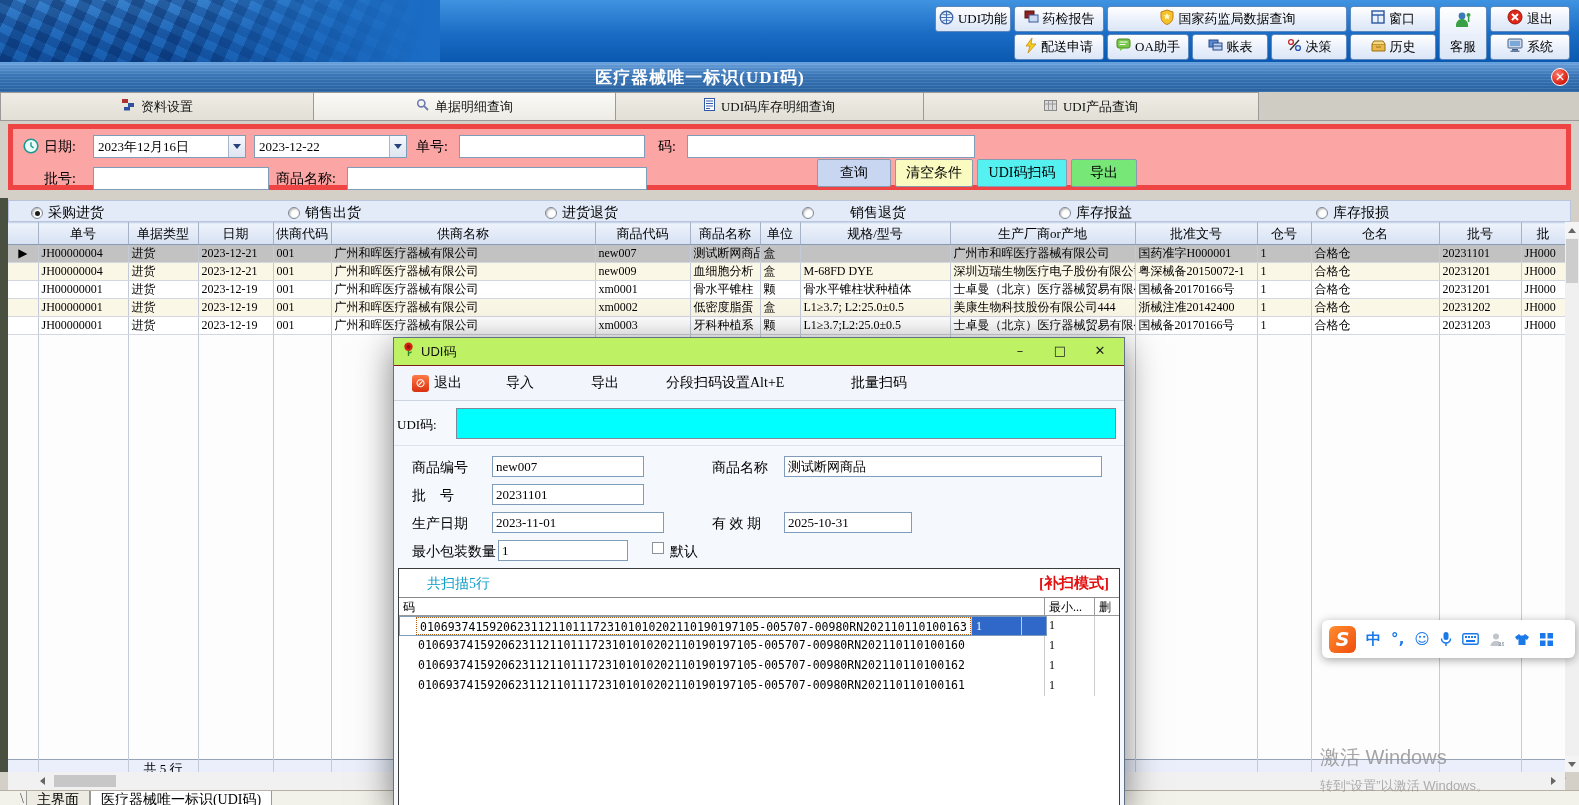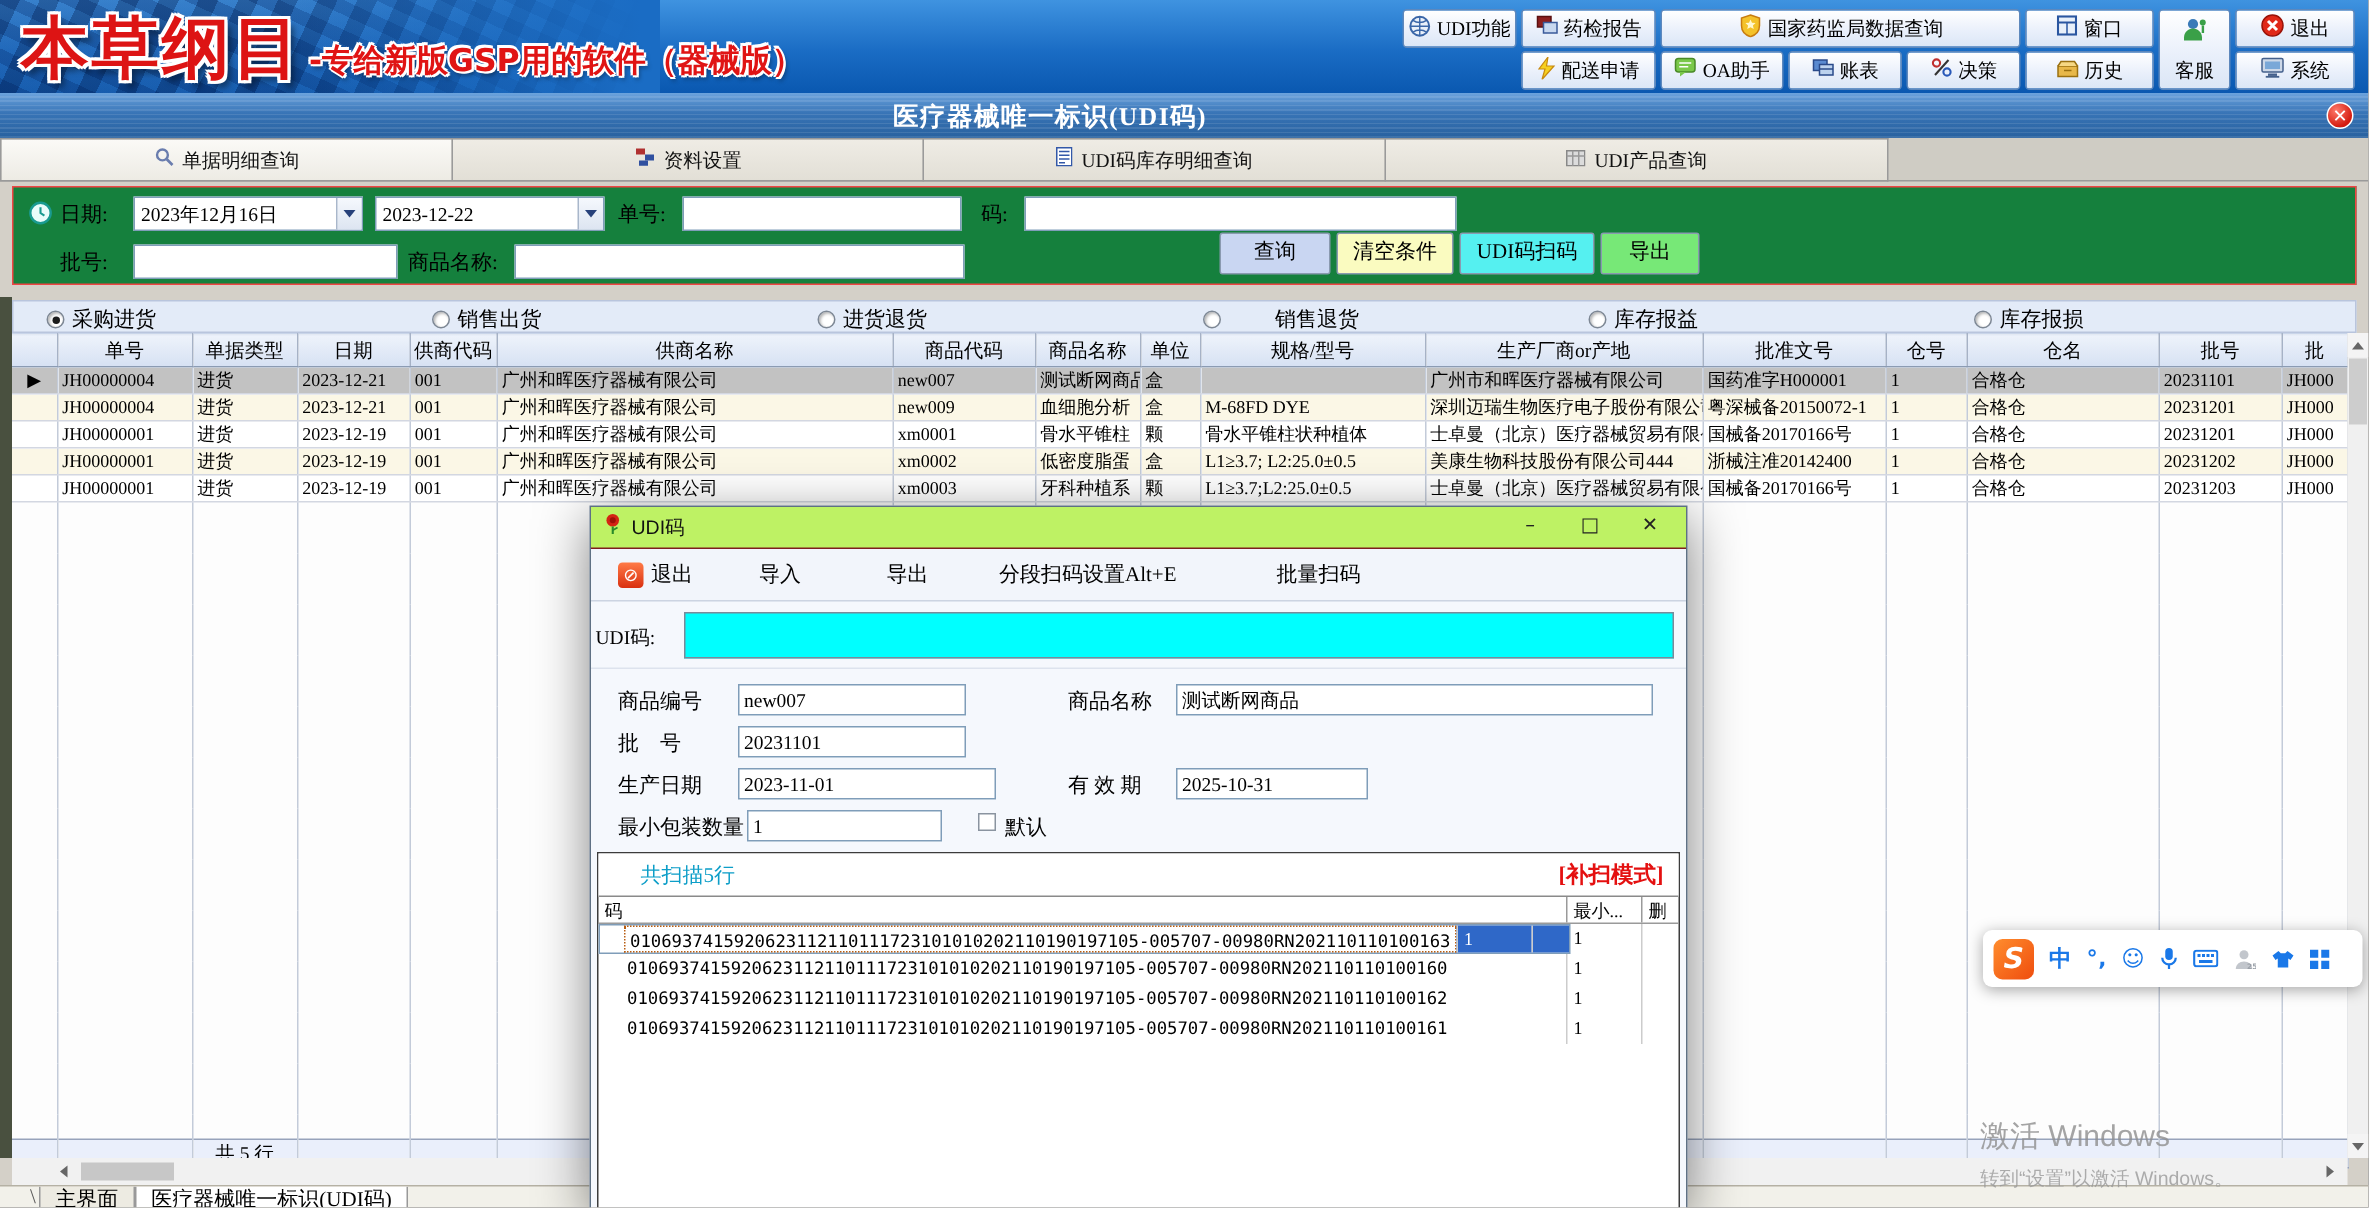--- a/index.html
+++ b/index.html
@@ -39,21 +39,21 @@
     font-family:"DejaVu Sans",sans-serif; font-size:12px; font-weight:bold; text-align:center; line-height:16px; z-index:2; }
 
   
   .tabbar{ position:absolute; left:0; top:92px; width:1579px; height:29px; display:flex; background:#cfccc4; border-bottom:1px solid #9a9a9a; }
   .tab{ height:29px; border:1px solid #9a9a9a; border-left:none; display:flex; align-items:center; justify-content:center;
     gap:6px; font-size:13px; background:linear-gradient(180deg,#efece5,#e2dfd6); color:#111; }
   .tab:first-child{ border-left:1px solid #9a9a9a; }
   .tab.active{ background:linear-gradient(180deg,#fbfaf7,#edebe4); }
 
   
-  .filters{ position:absolute; left:8px; top:124px; width:1563px; height:66px; background:#15803d; border:1px solid #ef4444; }
+  .filters{ position:absolute; left:8px; top:124px; width:1563px; height:66px; background:#fca5a5; border:5px solid #ef4444; }
   .flabel{ position:absolute; font-size:14px; color:#000; white-space:nowrap; }
   .sel{ position:absolute; height:23px; background:#fff; border:1px solid #7f9db9; font-size:13px; display:flex; align-items:center; }
   .sel .selval{ padding:0 4px; flex:1; overflow:hidden; white-space:nowrap; }
   .sel .arrow{ width:17px; height:100%; background:linear-gradient(#f5f8fd,#dde5f1); border-left:1px solid #a9b7cb; display:flex; align-items:center; justify-content:center; }
   .tri-d{ width:0; height:0; border-left:4px solid transparent; border-right:4px solid transparent; border-top:5px solid #27417a; }
   .txt{ position:absolute; height:23px; background:#fff; border:1px solid #7f9db9; font-size:13px; padding:0 3px; font-family:"Liberation Serif",serif; }
   .fbtn{ position:absolute; height:28px; border:1px solid #8a9ab0; border-radius:2px; font-size:14px; text-align:center; line-height:26px; }
 
   
   .radiorow{ position:absolute; left:8px; top:200px; width:1563px; height:22px; background:#e3ebf8; border:1px solid #b9c5dd; }
@@ -138,23 +138,20 @@
   .wm2{ font-size:13px; margin-top:6px; color:#9a9a9a; }
 </style>
 </head>
 <body>
 
 <div class="screen">
 
   <div class="app-header">
     <div class="hdr-pattern"></div>
     <div class="hdr-fade"></div>
-    <div class="logo">
-      <span class="logo-main">本草纲目</span><span class="logo-sub">-专给新版GSP用的软件（器械版）</span>
-    </div>
 
     <div class="hbtn" style="left:935px;top:6px;width:76px;">
       <span><svg width="15" height="15" viewBox="0 0 16 16">
             <circle cx="8" cy="8" r="6.7" fill="#e9f0fa" stroke="#3a66a8" stroke-width="1.4"></circle>
             <path d="M1.3 8h13.4M8 1.3v13.4M3.2 3.8c2.8 2 6.8 2 9.6 0M3.2 12.2c2.8-2 6.8-2 9.6 0" fill="none" stroke="#3a66a8" stroke-width="1"></path>
           </svg></span>
       <span>UDI功能</span>
     </div>
     <div class="hbtn" style="left:1014px;top:6px;width:90px;">
       <span><svg width="15" height="14" viewBox="0 0 15 14">
@@ -244,34 +241,34 @@
       <span>系统</span>
     </div>
   </div>
 
   <div class="page-titlebar">
     <div class="page-title">医疗器械唯一标识(UDI码)</div>
     <div class="page-close">✕</div>
   </div>
 
   <div class="tabbar">
-      <div class="tab active" style="width: 302px;">
-        <span><svg width="13" height="13" viewBox="0 0 13 13">
-            <circle cx="5.3" cy="5.3" r="3.6" fill="none" stroke="#6a7dae" stroke-width="1.6"></circle>
-            <line x1="8.2" y1="8.2" x2="12" y2="12" stroke="#6a7dae" stroke-width="1.8"></line>
-          </svg></span>
-        <span>单据明细查询</span>
-      </div>
       <div class="tab" style="width: 314px;">
         <span><svg width="14" height="13" viewBox="0 0 14 13">
             <rect x="1" y="1" width="6" height="4" fill="#b03030"></rect>
             <rect x="7" y="5" width="6" height="4" fill="#3050a0"></rect>
             <rect x="3" y="9" width="6" height="3.5" fill="#3050a0"></rect>
           </svg></span>
         <span>资料设置</span>
+      </div>
+      <div class="tab active" style="width: 302px;">
+        <span><svg width="13" height="13" viewBox="0 0 13 13">
+            <circle cx="5.3" cy="5.3" r="3.6" fill="none" stroke="#6a7dae" stroke-width="1.6"></circle>
+            <line x1="8.2" y1="8.2" x2="12" y2="12" stroke="#6a7dae" stroke-width="1.8"></line>
+          </svg></span>
+        <span>单据明细查询</span>
       </div>
       <div class="tab" style="width: 308px;">
         <span><svg width="11" height="13" viewBox="0 0 11 13">
             <rect x="0.5" y="0.5" width="10" height="12" fill="#fff" stroke="#3358a8"></rect>
             <line x1="2" y1="3" x2="9" y2="3" stroke="#3358a8"></line>
             <line x1="2" y1="5.5" x2="9" y2="5.5" stroke="#3358a8"></line>
             <line x1="2" y1="8" x2="9" y2="8" stroke="#3358a8"></line>
             <line x1="2" y1="10.5" x2="6" y2="10.5" stroke="#3358a8"></line>
           </svg></span>
         <span>UDI码库存明细查询</span>

